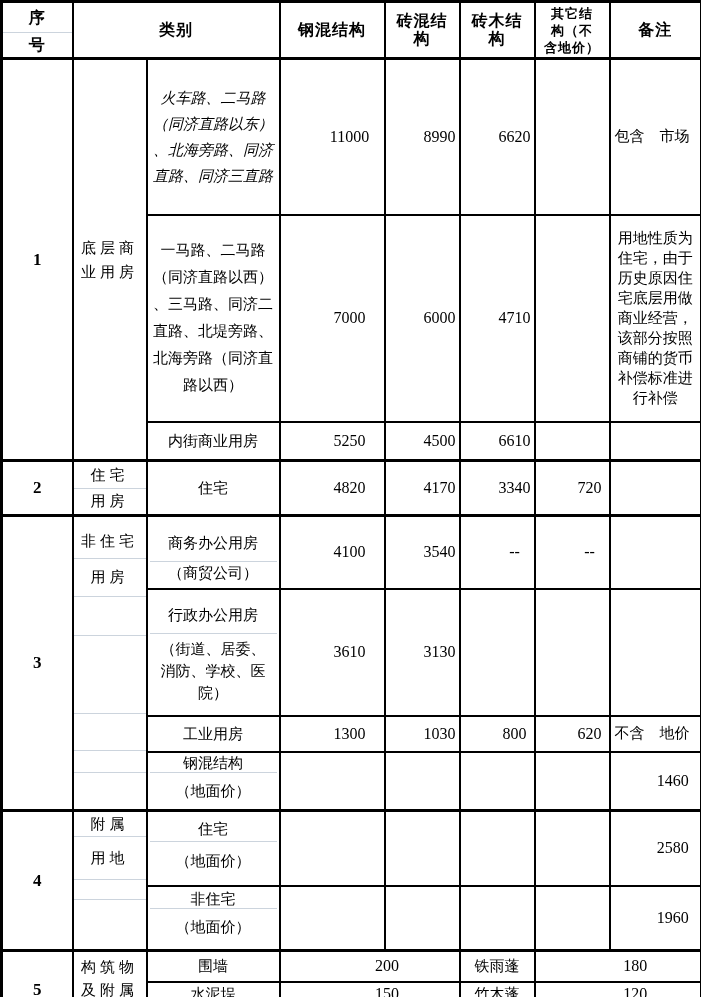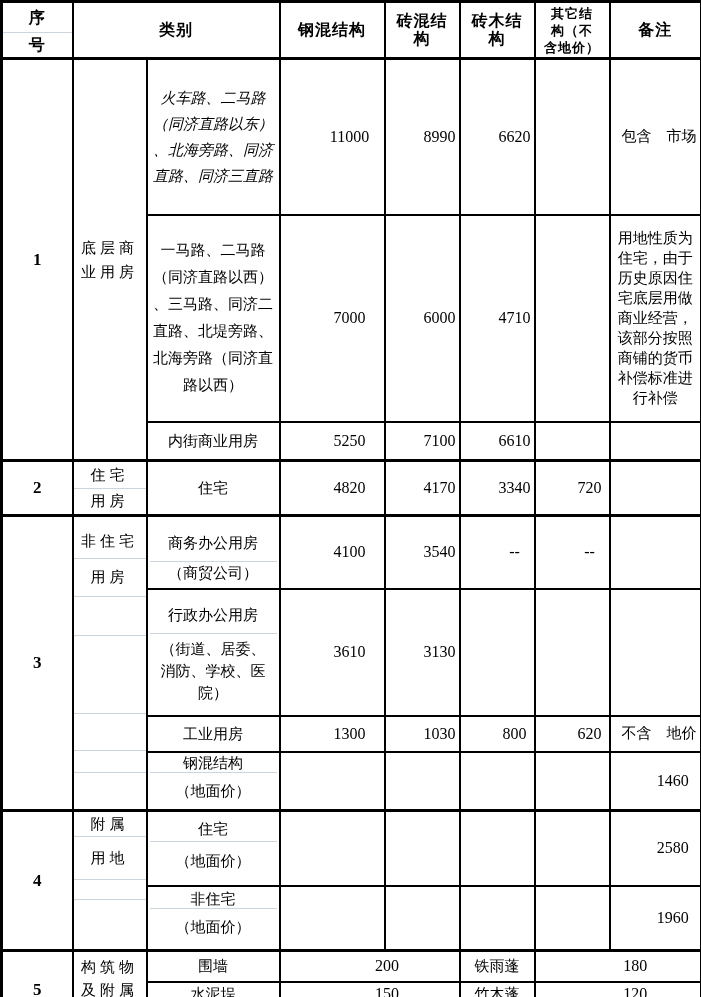--- a/index.html
+++ b/index.html
@@ -11,21 +11,21 @@
   tr.sec > td{border-top-width:3px;}
   tr.hd > td{border-bottom-width:3px;font-weight:bold;font-size:16px;line-height:18px;letter-spacing:1px;}
   .seq{font-size:17px;font-weight:bold;letter-spacing:0;}
   .num{font-size:16px;letter-spacing:0;padding-left:35px;}
   .cat{letter-spacing:4px;line-height:24px;}
   .name{line-height:22px;padding:0 2px;}
   .lines26 > div{line-height:26px;font-style:italic;}
   .lines27 > div{line-height:27px;}
   .lines17 > div{line-height:17px;letter-spacing:1px;}
   .rem{font-size:15px;line-height:20px;padding:0 5px;}
-  .rem-left{font-size:15px;text-align:left;padding-left:11px;margin-top:28px;}
+  .rem-left{font-size:15px;text-align:left;padding-left:4px;margin-top:28px;}
   .split{display:flex;flex-direction:column;height:100%;}
   .seg{display:flex;align-items:center;justify-content:center;
        border-bottom:1px solid #ccd4dd;flex:0 0 auto;}
   .seg.end{border-bottom:none;flex:1 1 auto;}
   .wrap2{line-height:22px;padding:0 4px;}
 </style>
 </head>
 <body>
 
 <table>
@@ -107,21 +107,21 @@
       <div>该部分按照</div>
       <div>商铺的货币</div>
       <div>补偿标准进</div>
       <div>行补偿</div>
     </td>
   </tr>
 
   <tr style="height:39px">
     <td class="name">内街商业用房</td>
     <td class="num">5250</td>
-    <td class="num">7100</td>
+    <td class="num">4500</td>
     <td class="num">6610</td>
     <td class="num"></td>
     <td class="rem-left"></td>
   </tr>
 
   <tr class="sec" style="height:55px">
     <td class="seq">2</td>
     <td class="cat">
       <div class="split" style="height:51px">
         <div class="seg" style="height:25px">住宅</div>

